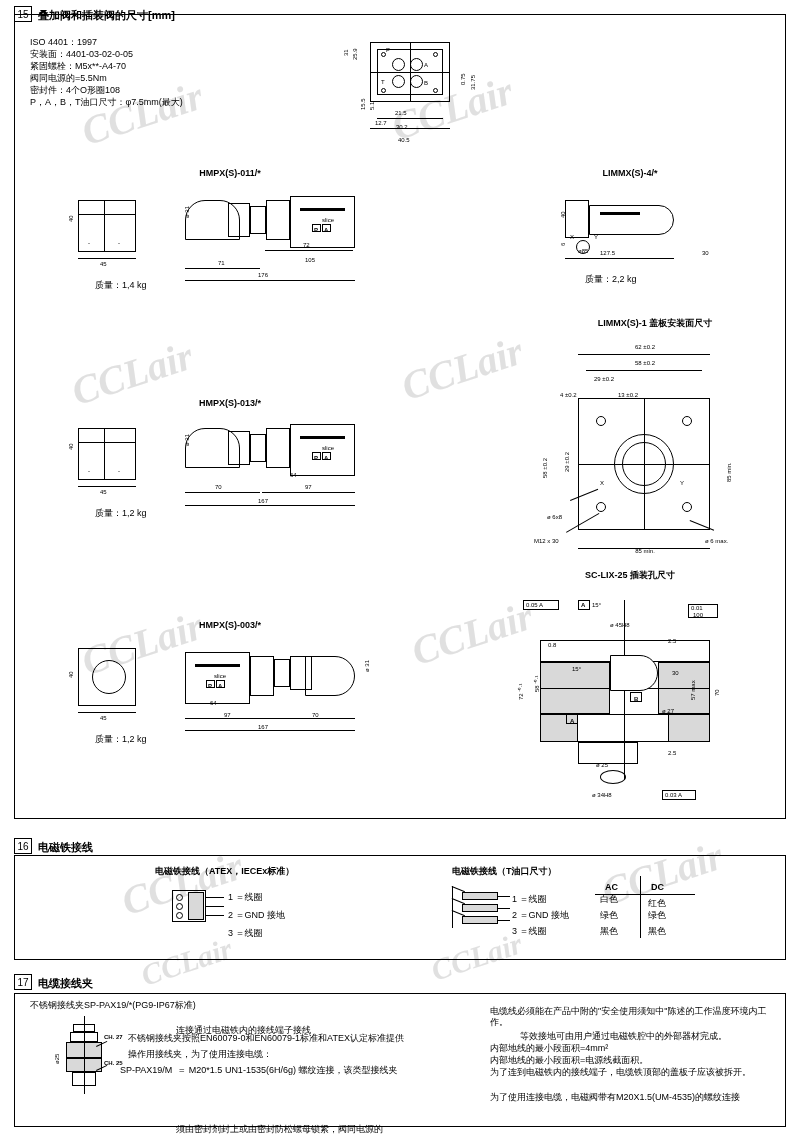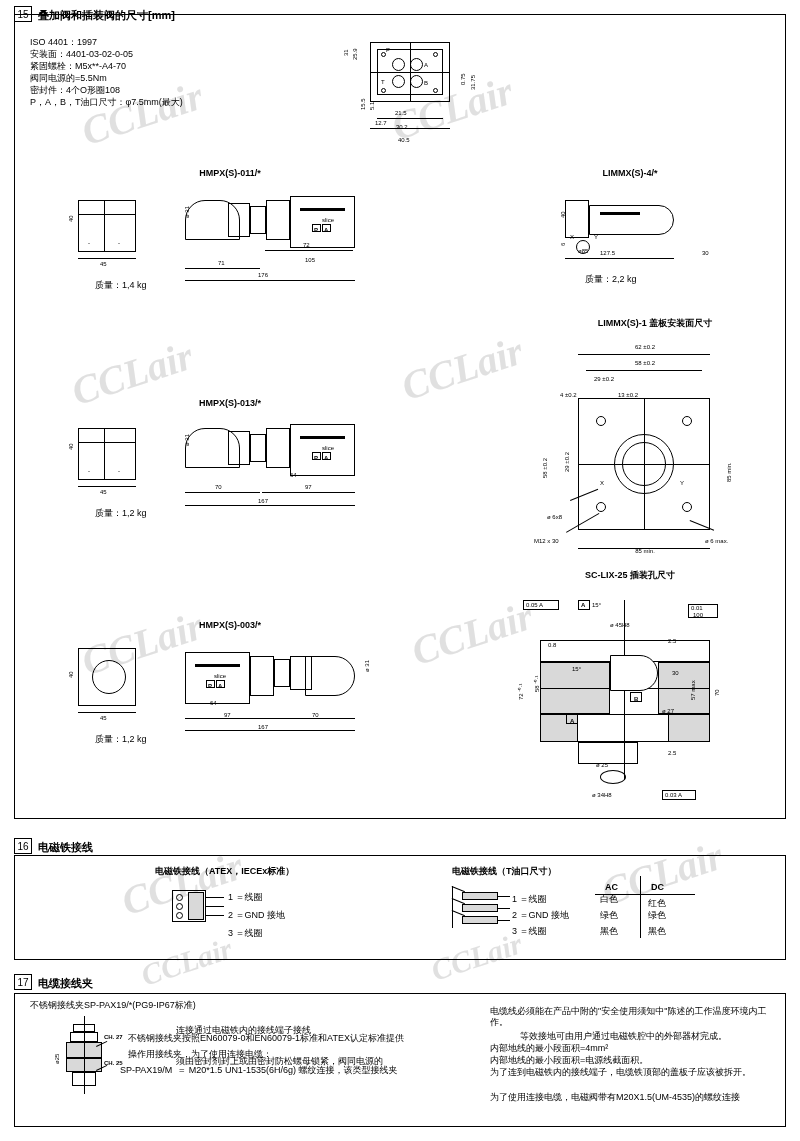--- a/index.html
+++ b/index.html
@@ -333,21 +333,21 @@
   <div class="ln vl" style="left:84px;top:1016px;height:78px;"></div>
   <div class="t t6" style="left:52px;top:1064px;transform:rotate(-90deg);transform-origin:left top;">ø25</div>
   <div class="t t6 b" style="left:104px;top:1032px;">CH. 27</div>
   <div class="t t6 b" style="left:104px;top:1058px;">CH. 25</div>
   <div class="ln" style="left:96px;top:1046px;width:12px;height:1px;transform:rotate(-25deg);transform-origin:left top;"></div>
   <div class="ln" style="left:96px;top:1070px;width:12px;height:1px;transform:rotate(-25deg);transform-origin:left top;"></div>
 
   <div class="t t9" style="left:128px;top:1033px;">不锈钢接线夹按照EN60079-0和EN60079-1标准和ATEX认定标准提供</div>
   <div class="t t9" style="left:128px;top:1049px;">操作用接线夹，为了使用连接电缆：</div>
   <div class="t t9" style="left:120px;top:1065px;">SP-PAX19/M  ＝ M20*1.5 UN1-1535(6H/6g) 螺纹连接，该类型接线夹</div>
-  <div class="t t9" style="left:176px;top:1056px;">须由密封剂封上或由密封防松螺母锁紧，阀同电源的</div>
+  <div class="t t9" style="left:176px;top:1124px;">须由密封剂封上或由密封防松螺母锁紧，阀同电源的</div>
   <div class="t t9" style="left:176px;top:1025px;">连接通过电磁铁内的接线端子接线</div>
 
   <div class="t t9" style="left:490px;top:1006px;width:290px;white-space:normal;">电缆线必须能在产品中附的"安全使用须知中"陈述的工作温度环境内工作。</div>
   <div class="t t9" style="left:474px;top:1031px;margin-left:46px;">等效接地可由用户通过电磁铁腔中的外部器材完成。</div>
   <div class="t t9" style="left:490px;top:1043px;">内部地线的最小段面积=4mm²</div>
   <div class="t t9" style="left:490px;top:1055px;">内部地线的最小段面积=电源线截面积。</div>
   <div class="t t9" style="left:490px;top:1067px;width:290px;white-space:normal;">为了连到电磁铁内的接线端子，电缆铁顶部的盖板子应该被拆开。</div>
   <div class="t t9" style="left:490px;top:1092px;width:290px;white-space:normal;">为了使用连接电缆，电磁阀带有M20X1.5(UM-4535)的螺纹连接</div>
 
 </div>

